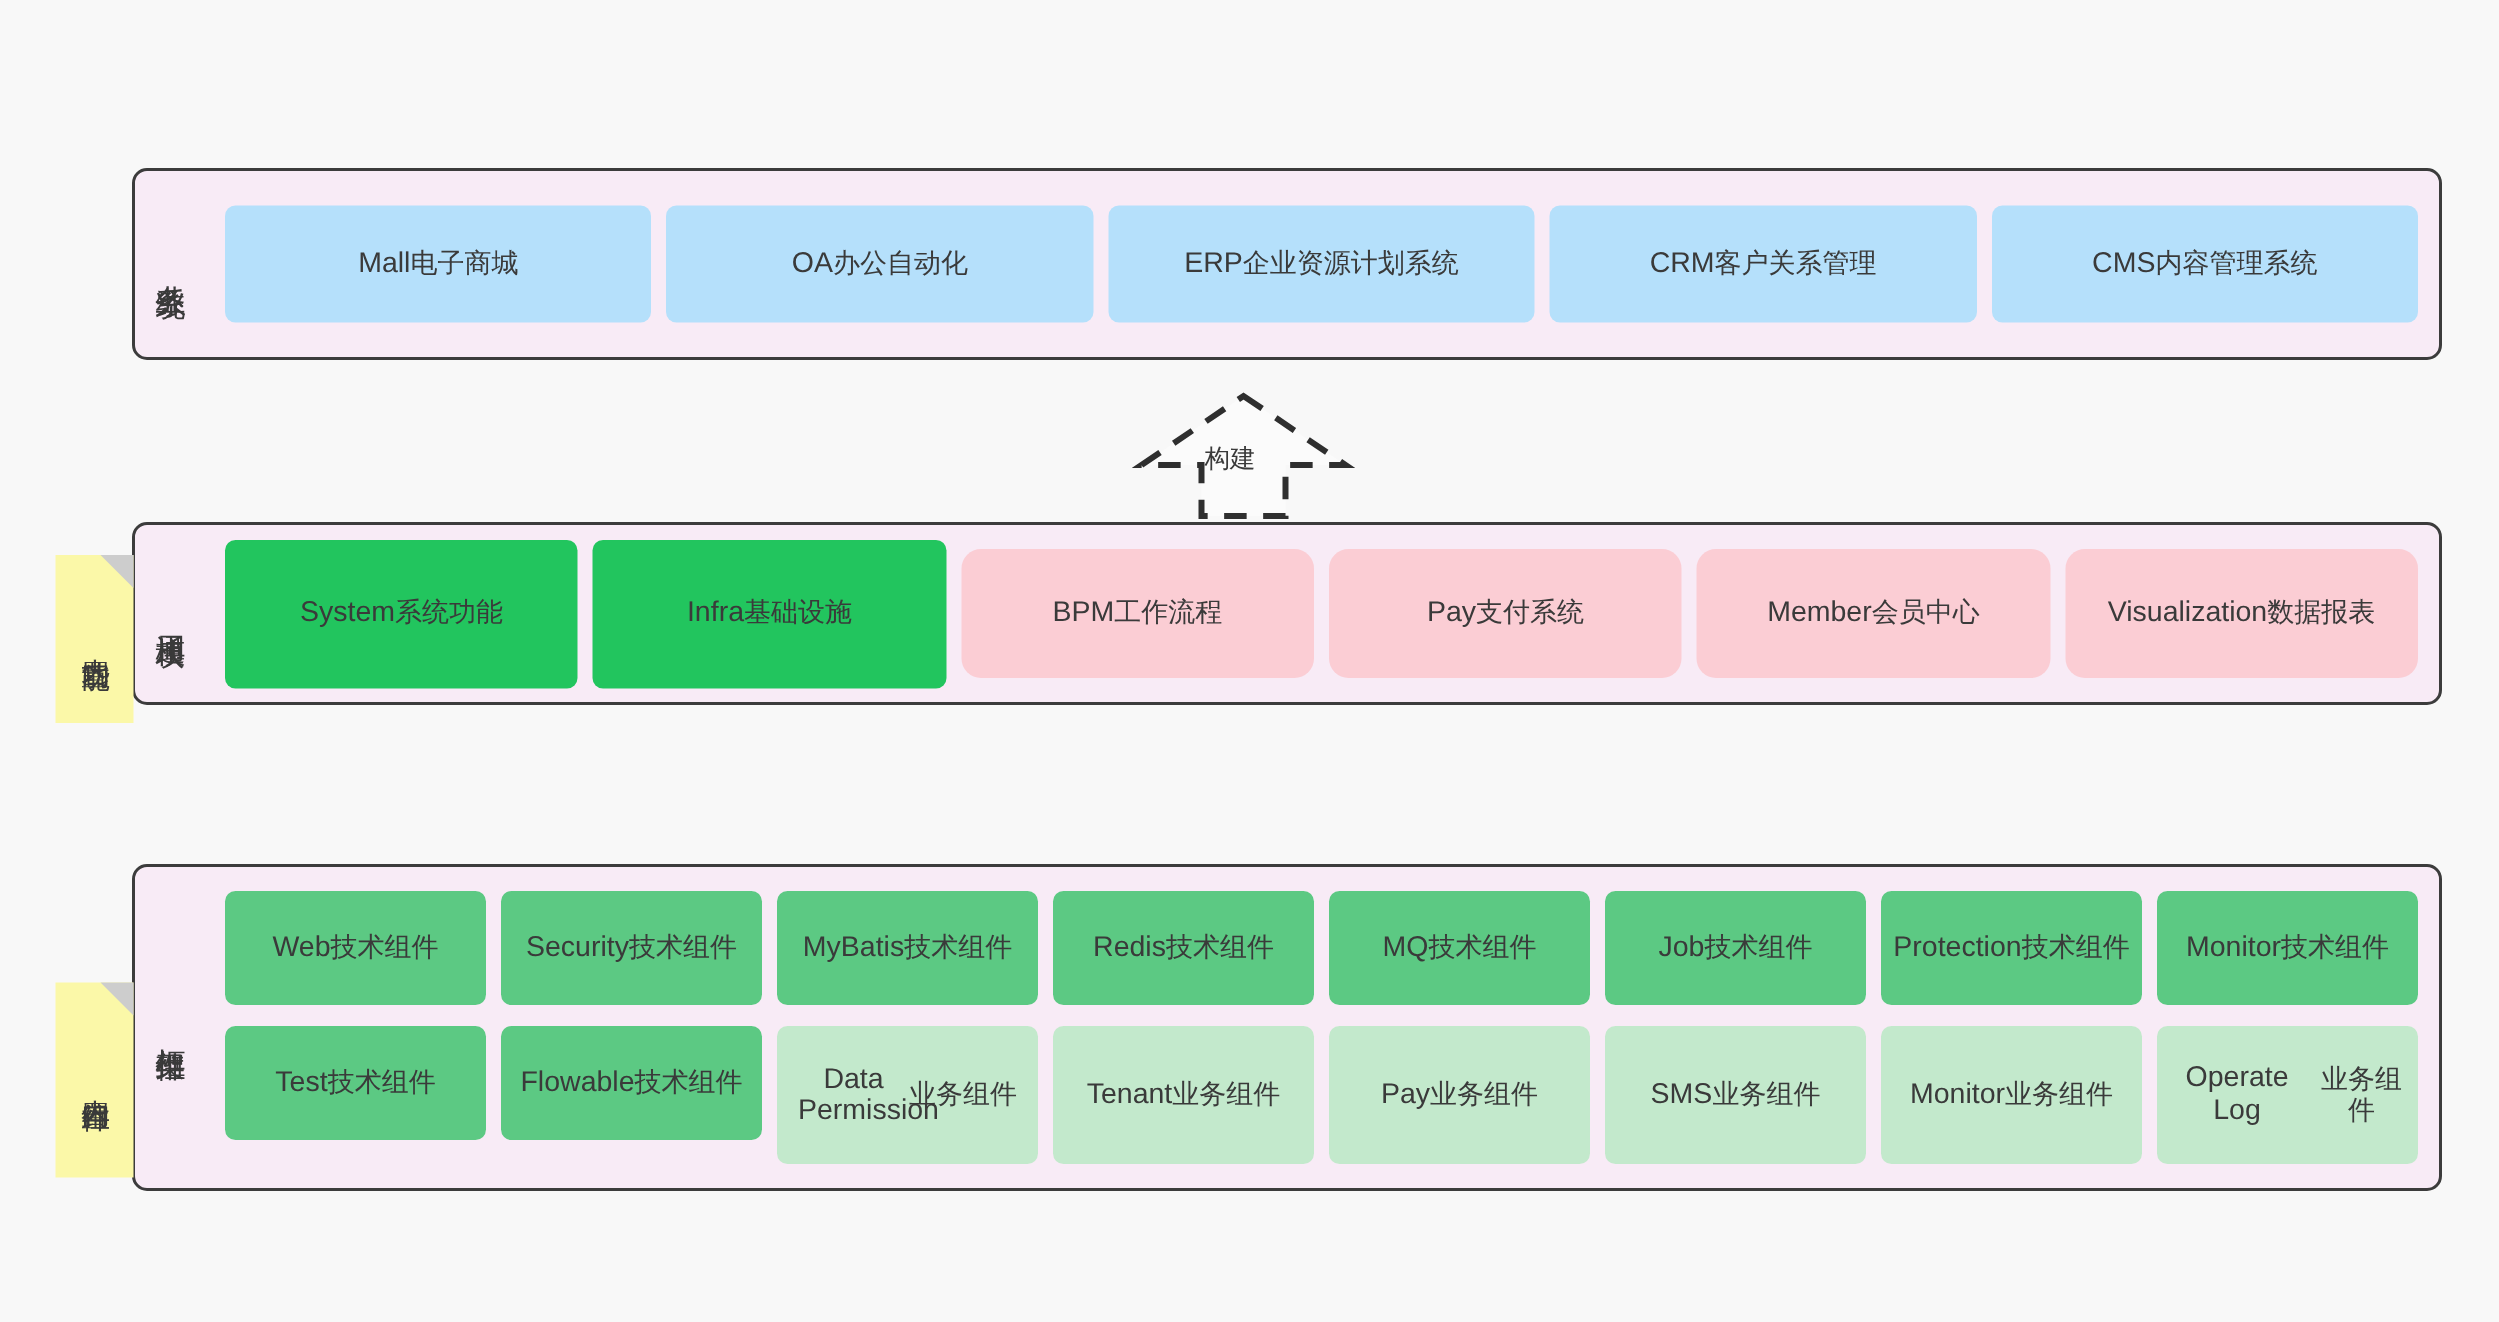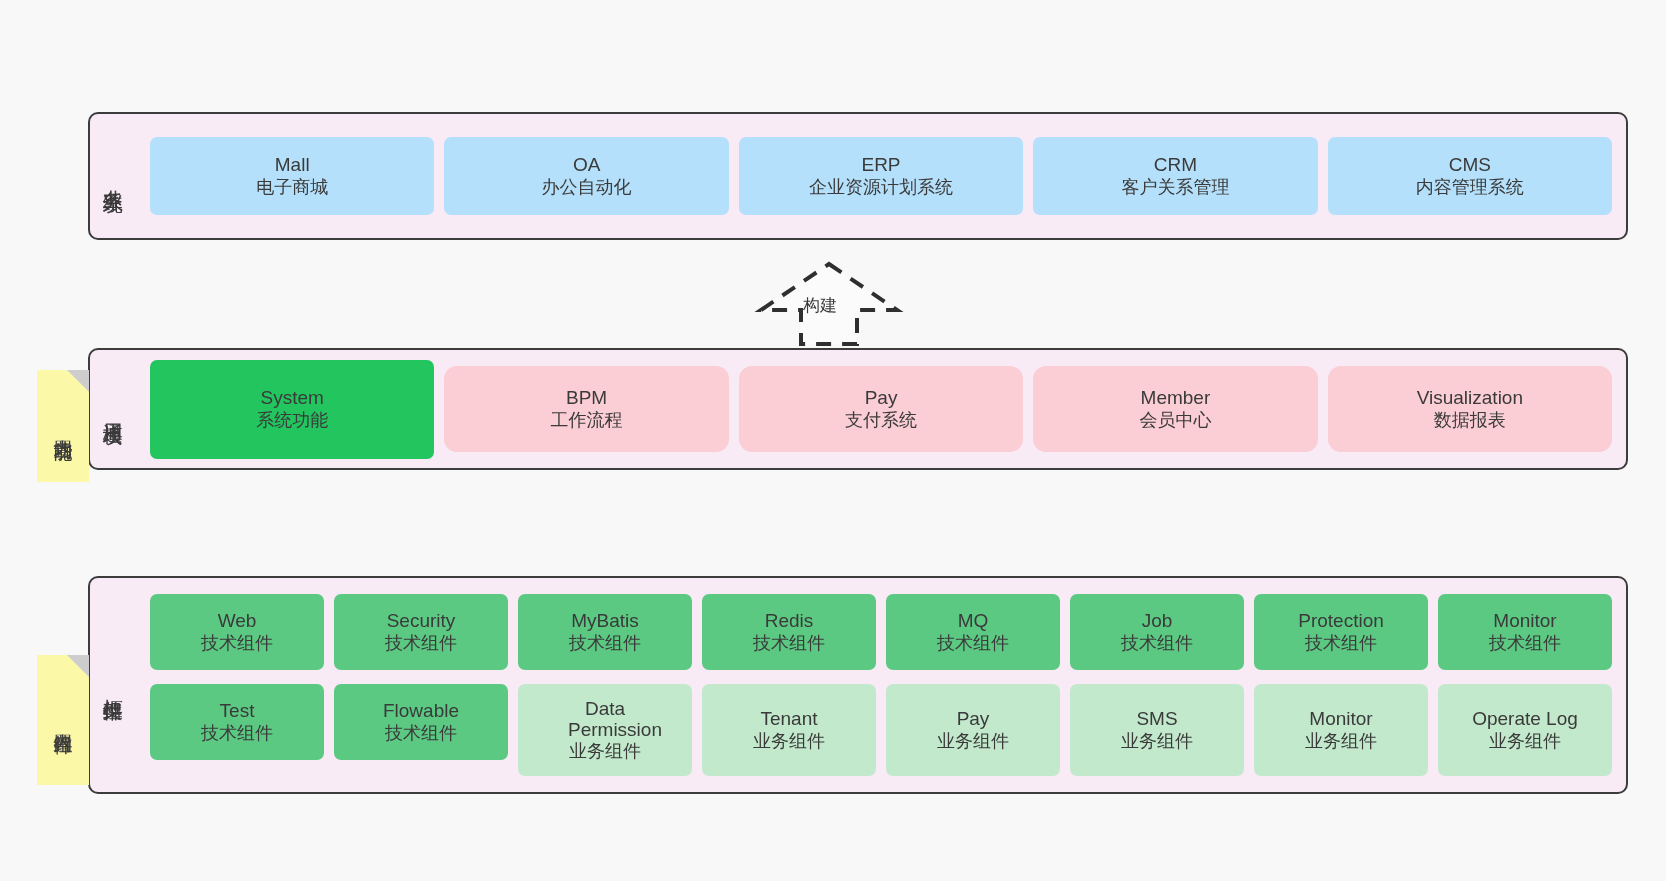--- a/index.html
+++ b/index.html
@@ -70,21 +70,21 @@
     justify-content: center;
     width: 100%;
     gap: 10px;
   }
 
   
   .node {
     flex: 1 1 0;
     border-radius: 7px;
     display: flex;
-    flex-direction: column;
+    flex-direction: row;
     align-items: center;
     justify-content: center;
     text-align: center;
     box-sizing: border-box;
     padding: 6px 4px;
     line-height: 1.18;
   }
   .node .en {
     font-size: 19px;
     color: #3a3a3a;
@@ -198,20 +198,24 @@
 
   <div class="layer" style="left:88px; top:348px; width:1540px; height:122px;">
     <div class="layer-title">通用模块</div>
     <div class="layer-body">
 
       <div class="node red">
         <span class="en">System</span>
         <span class="cn">系统功能</span>
       </div>
 
+      <div class="node red">
+        <span class="en">Infra</span>
+        <span class="cn">基础设施</span>
+      </div>
 
       <div class="node pink">
         <span class="en">BPM</span>
         <span class="cn">工作流程</span>
       </div>
 
       <div class="node pink">
         <span class="en">Pay</span>
         <span class="cn">支付系统</span>
       </div>

